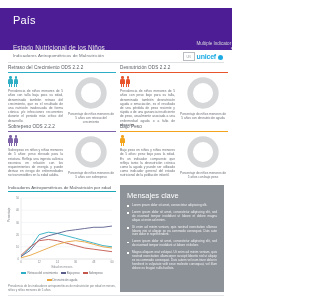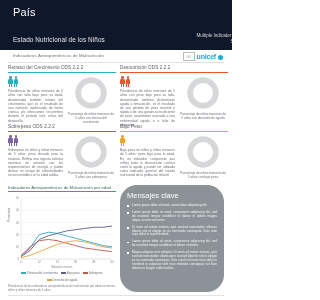--- a/index.html
+++ b/index.html
@@ -1,21 +1,21 @@
 <!DOCTYPE html>
 <html><head>
 <meta charset="utf-8">
 <style>
   html,body{margin:0;padding:0;background:#ffffff;}
   body{width:232px;height:300px;overflow:hidden;
        font-family:"Liberation Sans",sans-serif;color:#3f3f3f;}
   #page{position:relative;width:232px;height:300px;background:#ffffff;}
 
   
-  .header{position:absolute;left:0;top:0;width:256px;height:50px;background:#0f172a;}
+  .header{position:absolute;left:0;top:8px;width:256px;height:50px;background:#4c1d95;}
   .hdr-country{position:absolute;left:13px;top:6px;font-size:11px;color:#ffffff;letter-spacing:.2px;}
   .hdr-year{position:absolute;left:13px;top:18px;font-size:11px;color:#ffffff;letter-spacing:.2px;}
   .hdr-sub{position:absolute;left:13px;top:36px;font-size:6.4px;color:#e8e8e8;letter-spacing:.1px;}
   .mics-logo{position:absolute;right:9px;top:9px;display:flex;align-items:flex-end;}
   .mics-bars{display:flex;align-items:flex-end;gap:1px;margin-right:2px;margin-bottom:1px;}
   .mics-bars i{display:block;background:#ffffff;width:2.5px;}
   .mics-bars i:nth-child(1){height:2.5px;}
   .mics-bars i:nth-child(2){height:4.5px;}
   .mics-bars i:nth-child(3){height:6.5px;}
   .mics-bars i:nth-child(4){height:9px;}
@@ -60,21 +60,21 @@
   .chart-accent{height:1px;width:100%;background:#1aa7b8;margin-bottom:2px;}
   .plot-wrap{position:relative;width:108px;height:74px;}
   .ylab{position:absolute;left:-1px;top:28px;transform:rotate(-90deg);transform-origin:left top;
         font-size:3px;color:#85898e;white-space:nowrap;}
   .xlab{position:absolute;left:0;bottom:-1px;width:108px;text-align:center;font-size:3px;color:#85898e;}
   .legend{display:flex;flex-wrap:wrap;gap:3px;justify-content:center;margin-top:3px;}
   .lg{display:flex;align-items:center;gap:1px;font-size:2.9px;color:#6a6f75;}
   .lg i{width:5px;height:1.2px;display:block;}
   .chart-note{font-size:2.9px;line-height:3.6px;color:#7b8085;margin-top:3px;}
 
-  .msg-card{position:absolute;left:120px;top:185px;width:104px;height:107px;background:#8d9298;border-radius:17px;}
+  .msg-card{position:absolute;left:120px;top:185px;width:104px;height:107px;background:#8d9298;}
   .msg-title{font-size:7.5px;color:#ffffff;margin:6px 0 4px 7px;}
   .msg-list{margin:0;padding:0 7px 0 12px;list-style:none;}
   .msg-list li{position:relative;font-size:3.1px;line-height:3.9px;color:#f2f3f4;
                margin-bottom:3px;text-align:justify;}
   .msg-list li:before{content:"";position:absolute;left:-5px;top:1.3px;width:1.6px;height:1.6px;
                background:#ffffff;}
   .foot-rule{position:absolute;left:8px;top:295px;width:216px;height:.5px;background:#e2e4e6;}
 </style>
 </head>
 <body>

